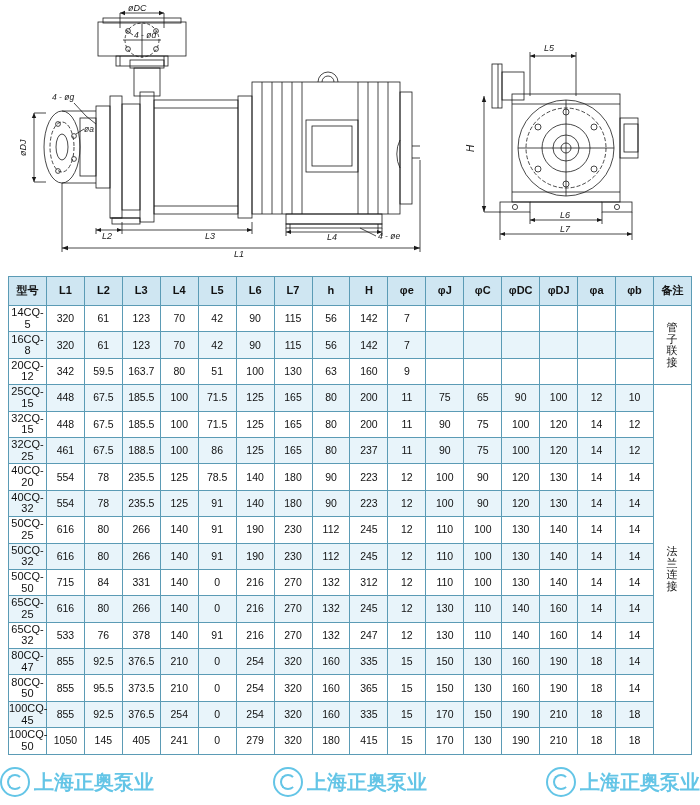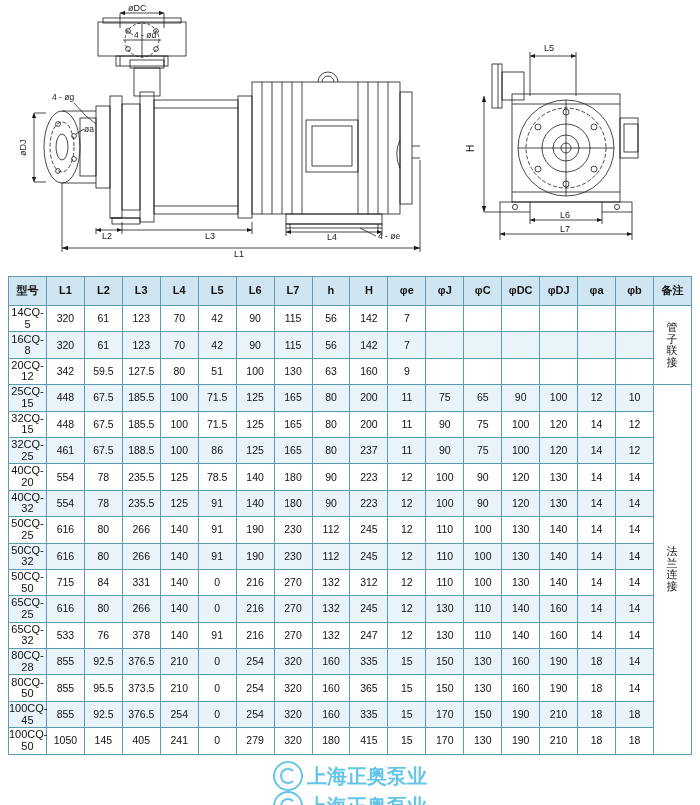--- a/index.html
+++ b/index.html
@@ -6,21 +6,21 @@
   body{
     width:700px;height:805px;
     background:#ffffff;
     font-family:"Liberation Sans", sans-serif;
     color:#1a1a1a;
     position:relative;
     overflow:hidden;
   }
   .drawing{
     position:relative;
-    width:700px;height:268px;
+    width:700px;height:268px;font-style:italic;
   }
   .drawing svg{display:block;}
   .tablewrap{
     position:absolute;
     left:8px; top:276px;
     width:684px;
   }
   table.spec{
     border-collapse:collapse;
     width:684px;
@@ -53,21 +53,20 @@
   .note span{display:block;}
   .wm{
     position:absolute;
     left:0; bottom:2px;
     width:700px; height:42px;
     pointer-events:none;
     display:flex;
     align-items:center;
     justify-content:space-between;
     opacity:.78;
-    flex-direction:column;
   }
   .wm .unit{
     display:flex;align-items:center;
     font-size:20px;font-weight:bold;
     color:#39b5e0;
     font-family:"DejaVu Sans", sans-serif;
     text-shadow:0 0 1px rgba(255,255,255,.9);
   }
   .wm .logo{
     width:26px;height:26px;border-radius:50%;
@@ -340,21 +339,21 @@
           <td></td>
           <td></td>
           <td></td>
           <td></td>
           <td></td>
         </tr>
         <tr>
           <td class="model">20CQ-12</td>
           <td>342</td>
           <td>59.5</td>
-          <td>127.5</td>
+          <td>163.7</td>
           <td>80</td>
           <td>51</td>
           <td>100</td>
           <td>130</td>
           <td>63</td>
           <td>160</td>
           <td>9</td>
           <td></td>
           <td></td>
           <td></td>
@@ -552,21 +551,21 @@
           <td>247</td>
           <td>12</td>
           <td>130</td>
           <td>110</td>
           <td>140</td>
           <td>160</td>
           <td>14</td>
           <td>14</td>
         </tr>
         <tr class="alt">
-          <td class="model">80CQ-28</td>
+          <td class="model">80CQ-47</td>
           <td>855</td>
           <td>92.5</td>
           <td>376.5</td>
           <td>210</td>
           <td>0</td>
           <td>254</td>
           <td>320</td>
           <td>160</td>
           <td>335</td>
           <td>15</td>

